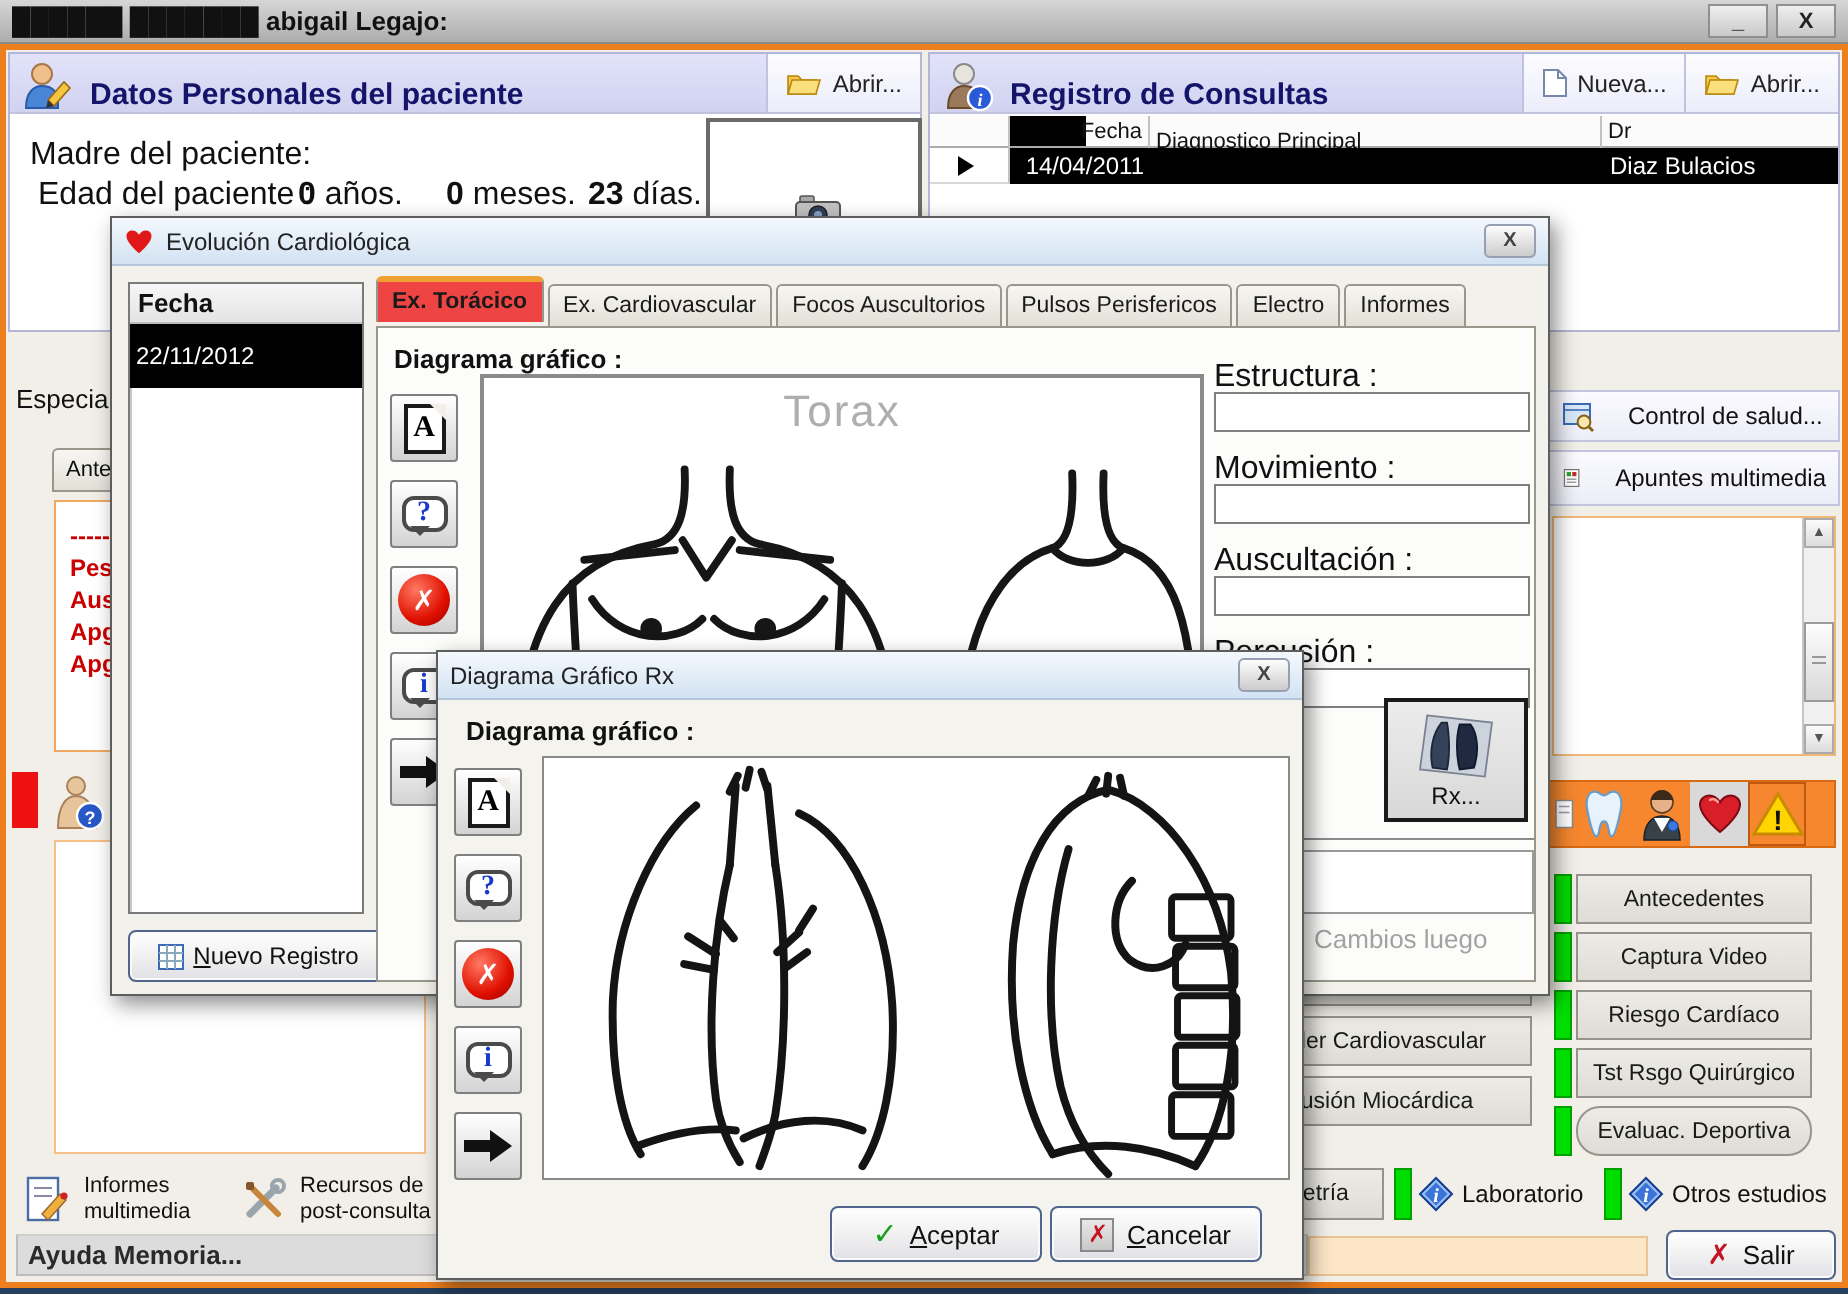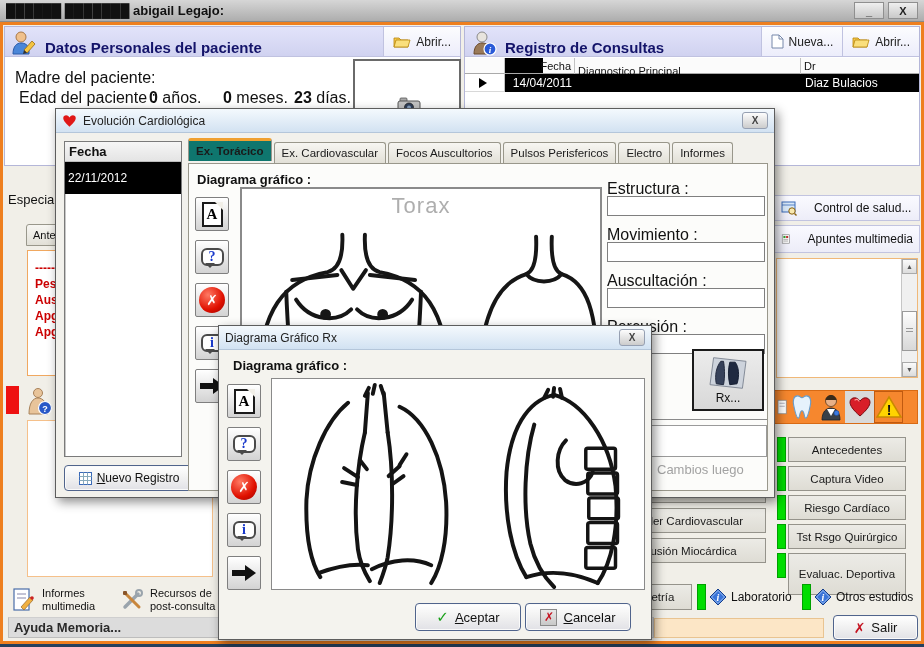--- a/index.html
+++ b/index.html
@@ -30,21 +30,21 @@
 
 .dialog { background:#f2f1ec; border:1px solid #5d5d5d; box-shadow:3px 4px 10px rgba(0,0,0,.45); }
 .dtitle { height:24px; background:linear-gradient(#f4f9fd,#d2e2f2); border-bottom:1px solid #b4c6da; display:flex; align-items:center; padding:0 6px; font-size:12px; color:#222; }
 .dclose { margin-left:auto; width:26px; height:17px; background:linear-gradient(#fdfdfd,#cccccc); border:1px solid #96a0b2; border-radius:3px; font-size:10px; font-weight:bold; color:#444; display:flex; align-items:center; justify-content:center; }
 
 .listbox { background:#fff; border:1px solid #7a7a7a; box-shadow:inset 1px 1px 0 #c8c8c8; }
 .listhead { height:20px; background:linear-gradient(#f6f6f6,#e4e4e4); border-bottom:1px solid #bdbdbd; font-size:13px; font-weight:bold; color:#111; display:flex; align-items:center; padding:0 4px; }
 .listitem { height:32px; background:#000; color:#fff; font-size:12px; display:flex; align-items:center; padding:0 3px; }
 
 .tab { font-size:11.5px; padding:0 7px; background:linear-gradient(#f7f6f2,#e2e0d7); border:1px solid #99978b; border-bottom:none; border-radius:3px 3px 0 0; margin-right:2px; color:#1a1a1a; height:21px; display:flex; align-items:center; white-space:nowrap; }
-.tab.active { background:#0f766e; font-weight:bold; border-top:3px solid #f0a030; height:23px; position:relative; top:-2px; }
+.tab.active { background:#ef4444; font-weight:bold; border-top:3px solid #f0a030; height:23px; position:relative; top:-2px; }
 .tabpanel { background:#fcfcfa; border:1px solid #99978b; }
 
 .icon-btn { width:34px; height:34px; background:linear-gradient(#ffffff,#d3d3d3); border:1px solid #7f7f7f; border-radius:2px; display:flex; align-items:center; justify-content:center; box-shadow:inset 0 1px 0 #fff; }
 .adoc { width:21px; height:25px; background:#fff; border:2px solid #1a1a1a; position:relative; display:flex; align-items:center; justify-content:center; font-family:"Liberation Serif","DejaVu Serif",serif; font-weight:bold; font-size:15px; color:#000; }
 .adoc:before { content:""; position:absolute; top:-2px; right:-2px; border-top:8px solid #f1efe8; border-left:8px solid transparent; }
 .bubble { width:23px; height:18px; border:2px solid #4a4a4a; border-radius:6px; background:#fff; position:relative; display:flex; align-items:center; justify-content:center; font-family:"Liberation Serif","DejaVu Serif",serif; font-weight:bold; font-size:14px; color:#1a3acc; }
 .bubble:after { content:""; position:absolute; left:2px; bottom:-9px; border:5px solid transparent; border-top-color:#4a4a4a; }
 .redx { width:26px; height:26px; border-radius:50%; background:radial-gradient(circle at 35% 30%, #ff7a64, #e01000 60%, #990000); color:#fff; font-weight:bold; font-size:14px; display:flex; align-items:center; justify-content:center; }
 
 .tin { border:1px solid #7f7f7f; background:#fff; height:20px; width:100%; font-size:12px; padding:0 3px; font-family:inherit; }
@@ -256,21 +256,21 @@
 
   <div class="abs greenbar" style="left:777px;top:437px;width:9px;height:25px;"></div>
   <div class="abs gbtn" style="left:788px;top:437px;width:118px;height:25px;">Antecedentes</div>
   <div class="abs greenbar" style="left:777px;top:466px;width:9px;height:25px;"></div>
   <div class="abs gbtn" style="left:788px;top:466px;width:118px;height:25px;">Captura Video</div>
   <div class="abs greenbar" style="left:777px;top:495px;width:9px;height:25px;"></div>
   <div class="abs gbtn" style="left:788px;top:495px;width:118px;height:25px;">Riesgo Cardíaco</div>
   <div class="abs greenbar" style="left:777px;top:524px;width:9px;height:25px;"></div>
   <div class="abs gbtn" style="left:788px;top:524px;width:118px;height:25px;">Tst Rsgo Quirúrgico</div>
   <div class="abs greenbar" style="left:777px;top:553px;width:9px;height:25px;"></div>
-  <div class="abs gbtn" style="left:788px;top:553px;width:118px;height:42px;">Evaluac. Deportiva</div>
+  <div class="abs gbtn" style="left:788px;top:553px;width:118px;height:25px;border-radius:12px;">Evaluac. Deportiva</div>
 
   <div class="abs gbtn" style="left:600px;top:478px;width:166px;height:25px;"></div>
   <div class="abs gbtn" style="left:600px;top:508px;width:166px;height:25px;">Doppler Cardiovascular</div>
   <div class="abs gbtn" style="left:600px;top:538px;width:166px;height:25px;">Perfusión Miocárdica</div>
 
   <div class="abs gbtn" style="left:600px;top:584px;width:92px;height:26px;">Ergometría</div>
   <div class="abs greenbar" style="left:697px;top:584px;width:9px;height:26px;"></div>
   <div class="abs diamonditem" style="left:709px;top:584px;height:26px;">
     <svg width="18" height="18" viewBox="0 0 18 18">
       <polygon points="9,1 17,9 9,17 1,9" fill="#3a74d8" stroke="#123c8c" stroke-width="1"></polygon>

